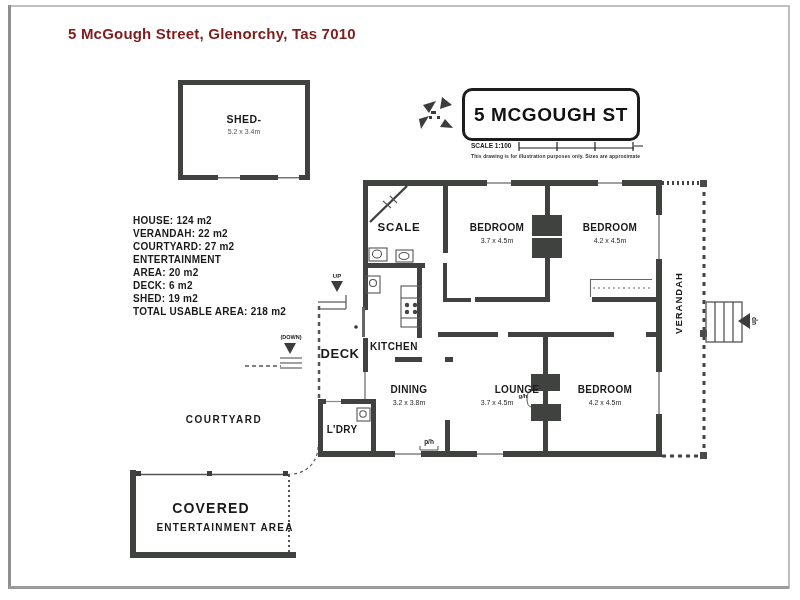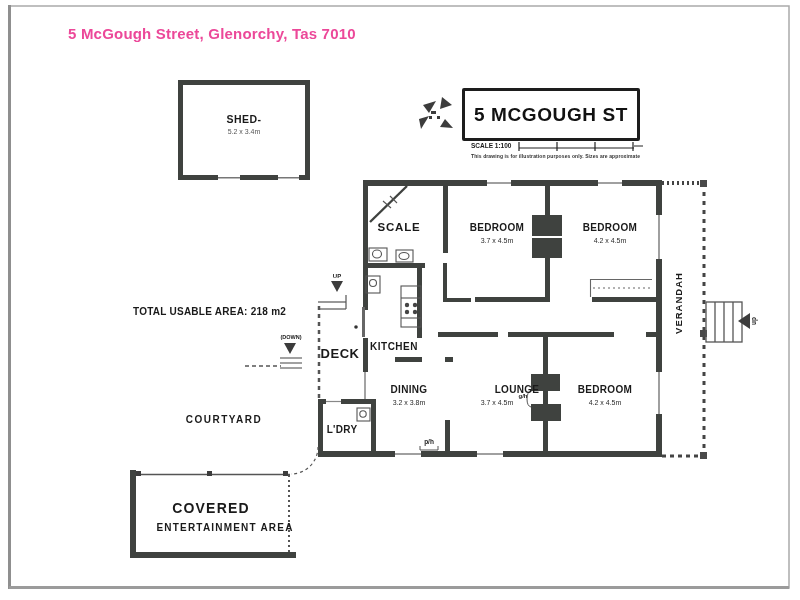--- a/index.html
+++ b/index.html
@@ -6,24 +6,24 @@
   .page{
     position:relative;width:800px;height:600px;background:#ffffff;overflow:hidden;
     font-family:"Liberation Sans", sans-serif;color:#1a1a1a;
   }
   .page svg{position:absolute;left:0;top:0;}
   
   .c{position:absolute;transform:translate(-50%,-50%);white-space:nowrap;font-weight:700;color:#1a1a1a;line-height:1;}
   .tl{position:absolute;white-space:nowrap;color:#1a1a1a;line-height:1;}
   .dims{font-weight:400;color:#2a2a2a;}
   .rot{transform:translate(-50%,-50%) rotate(-90deg);}
-  .header-title{font-size:15px;font-weight:700;letter-spacing:.2px;color:#ec4899;}
+  .header-title{font-size:15px;font-weight:700;letter-spacing:.2px;color:#7f1d1d;}
   .title-block{
     position:absolute;left:462px;top:88px;width:172px;height:47px;
-    border:3px solid #1d1d1d;border-radius:2px;background:#fff;
+    border:3px solid #1d1d1d;border-radius:10px;background:#fff;
     display:flex;flex-direction:column;align-items:center;justify-content:center;
   }
   .title-block div{font-size:19px;font-weight:700;letter-spacing:.6px;line-height:1.15;color:#111;}
   .area-list{position:absolute;left:133px;top:214px;}
   .area-list span{display:block;font-size:10px;font-weight:700;letter-spacing:.25px;line-height:13px;}
   .area-total{font-size:10px;font-weight:700;letter-spacing:.25px;}
 </style>
 </head>
 <body>
 
@@ -191,20 +191,29 @@
 
   <div class="tl header-title" style="left:68px;top:26px;">5 McGough Street, Glenorchy, Tas 7010</div>
 
   <div class="title-block">
     <div>5 MCGOUGH ST</div>
   </div>
 
   <div class="tl" style="left:471px;top:143px;font-size:6.5px;font-weight:700;">SCALE 1:100</div>
   <div class="tl" style="left:471px;top:154px;font-size:5px;font-weight:600;color:#333;letter-spacing:.1px;">This drawing is for illustration purposes only. Sizes are approximate</div>
 
+  <div class="area-list">
+    <span>HOUSE: 124 m2</span>
+    <span>VERANDAH: 22 m2</span>
+    <span>COURTYARD: 27 m2</span>
+    <span>ENTERTAINMENT</span>
+    <span>AREA: 20 m2</span>
+    <span>DECK: 6 m2</span>
+    <span>SHED: 19 m2</span>
+  </div>
   <div class="tl area-total" style="left:133px;top:307px;">TOTAL USABLE AREA: 218 m2</div>
 
   <div class="c" style="left:244px;top:119px;font-size:10.5px;letter-spacing:.5px;">SHED-</div>
   <div class="c dims" style="left:244px;top:131px;font-size:7px;color:#555;">5.2 x 3.4m</div>
 
   <div class="c" style="left:399px;top:228px;font-size:11.5px;letter-spacing:.8px;">SCALE</div>
 
   <div class="c" style="left:497px;top:228px;font-size:10px;letter-spacing:.3px;">BEDROOM</div>
   <div class="c dims" style="left:497px;top:240px;font-size:7px;">3.7 x 4.5m</div>
 

